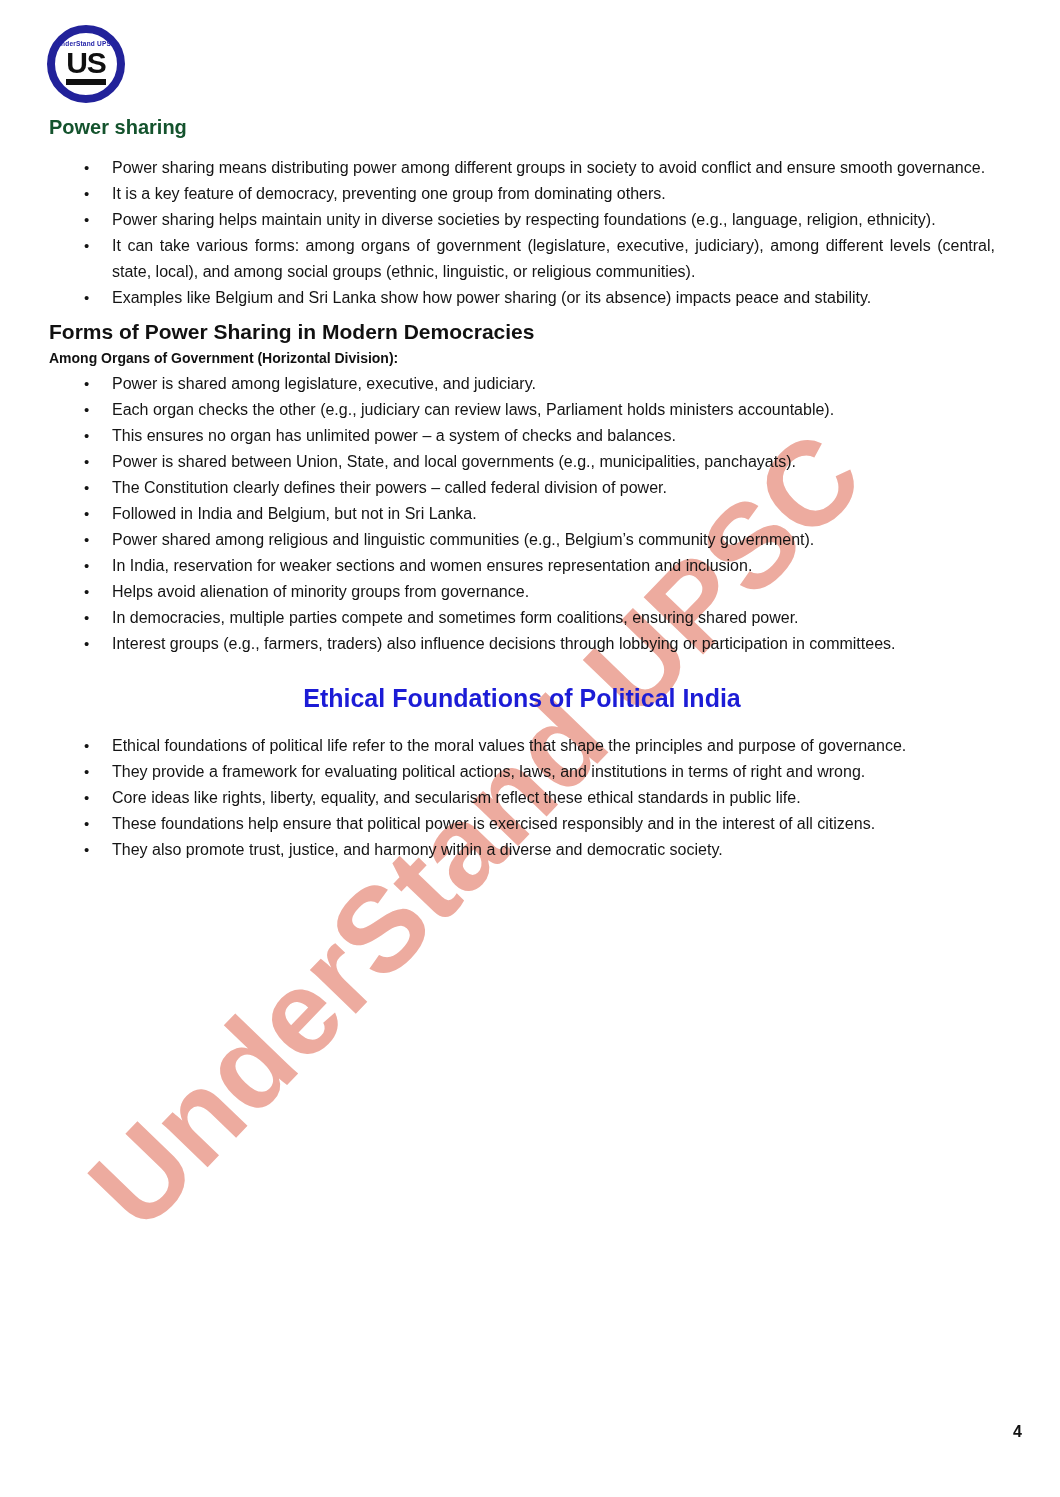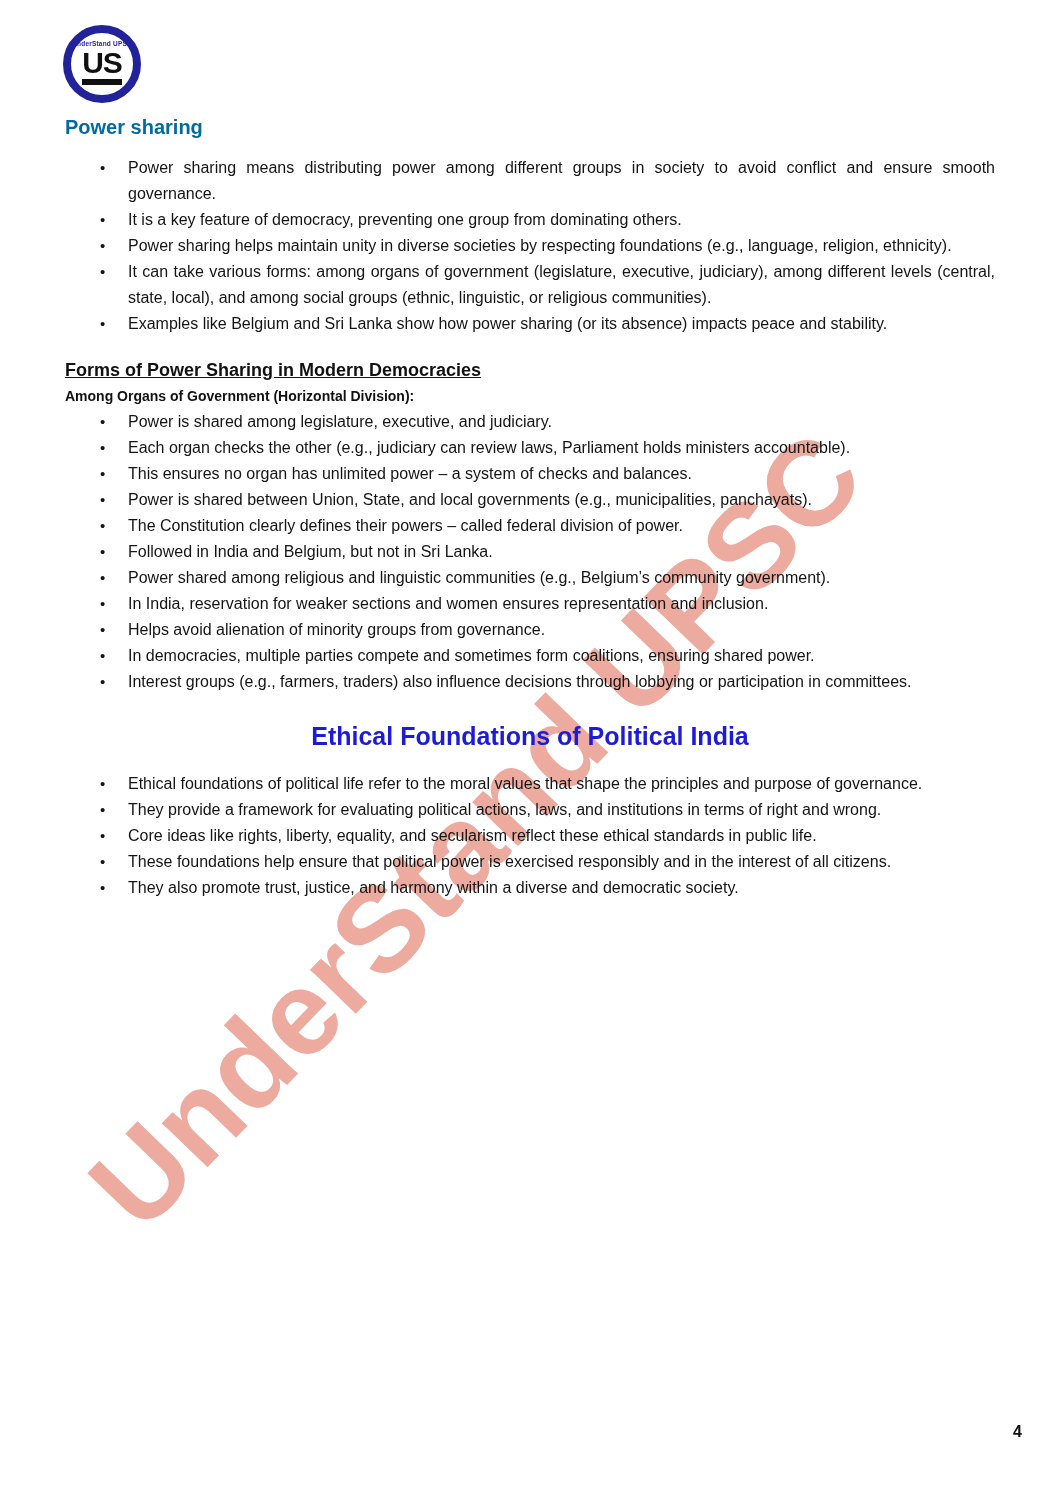--- a/index.html
+++ b/index.html
@@ -18,21 +18,21 @@
     font-size:120px;
     font-weight:bold;
     color:#edab9f;
     white-space:nowrap;
     z-index:0;
     user-select:none;
   }
   .content {
     position:relative;
     z-index:1;
-    padding:25px 65px 0 65px;
+    padding:25px 65px 0 49px;
     box-sizing:border-box;
   }
   
   .logo {
     width:78px; height:78px;
     border-radius:50%;
     border:8px solid #22229a;
     background:#ffffff;
     box-sizing:border-box;
     position:relative;
@@ -54,29 +54,28 @@
   }
   .logo-bar {
     position:absolute; bottom:10px; left:50%;
     transform:translateX(-50%);
     width:40px; height:6px;
     background:#101010;
   }
   
   .h-red {
     font-size:20px; font-weight:bold;
-    color:#0369a1;
+    color:#14532d;
     margin:12px 0 16px 0;
     line-height:24px;
   }
   .h-underline {
-    font-size:18px; font-weight:bold;
-    text-decoration:underline;
-    line-height:26px;
-    margin-top:20px;
+    font-size:21px; font-weight:bold;
+    line-height:26px;
+    margin-top:8px;
     color:#111111;
   }
   .h-sub {
     font-size:14px; font-weight:bold;
     line-height:26px;
     color:#111111;
   }
   .h-blue {
     margin:24px 0 18px 0;
     text-align:center;

